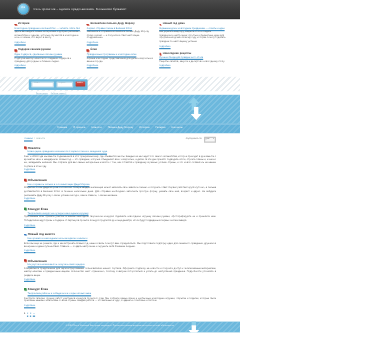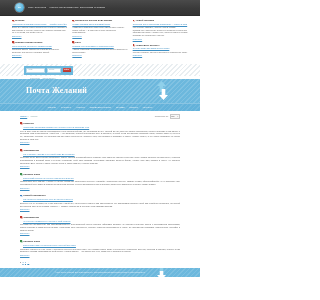--- a/index.html
+++ b/index.html
@@ -250,21 +250,20 @@
   </div>
   <div class="login-links">
     <a>Регистрация</a>
     <a>Забыли пароль?</a>
   </div>
 
   <div class="hero">
     <div class="hero-stripes"></div>
 
     <div class="hero-main">
-      <div class="site-title">Почта Желаний</div>
       <div class="arrows">
         <div class="arr" style="top:0">
           <svg width="9" height="11" viewBox="0 0 9 11">
             <path d="M4.5 0 L9 5 L6.3 5 L6.3 11 L2.7 11 L2.7 5 L0 5 Z" fill="#8fd0ea"></path>
           </svg>
         </div>
         <div class="arr" style="top:8px;left:2px">
           <svg width="9" height="11" viewBox="0 0 9 11">
             <path d="M4.5 11 L9 6 L6.3 6 L6.3 0 L2.7 0 L2.7 6 L0 6 Z" fill="#ffffff"></path>
           </svg>

